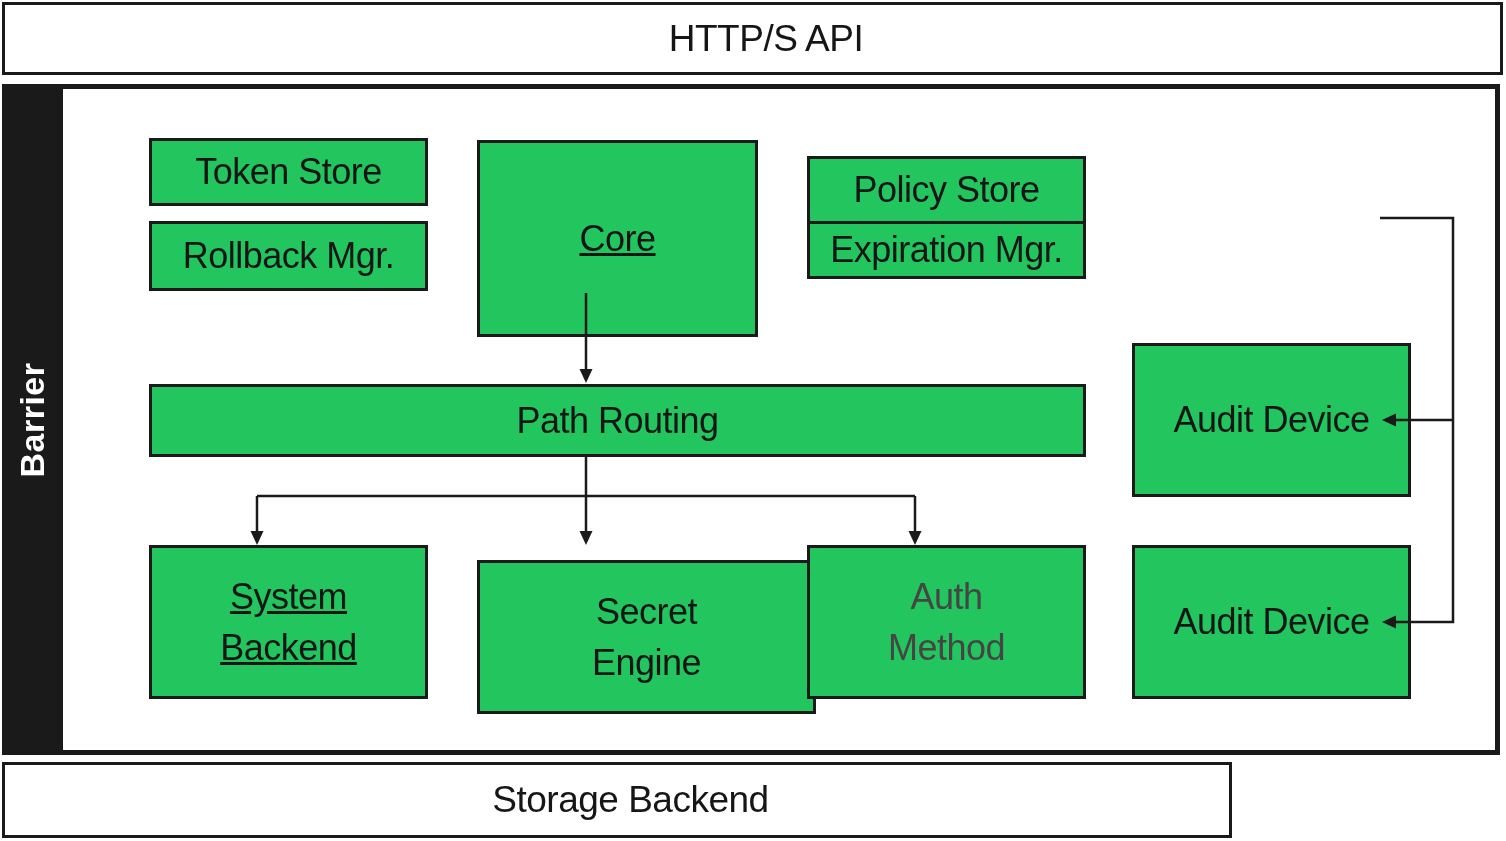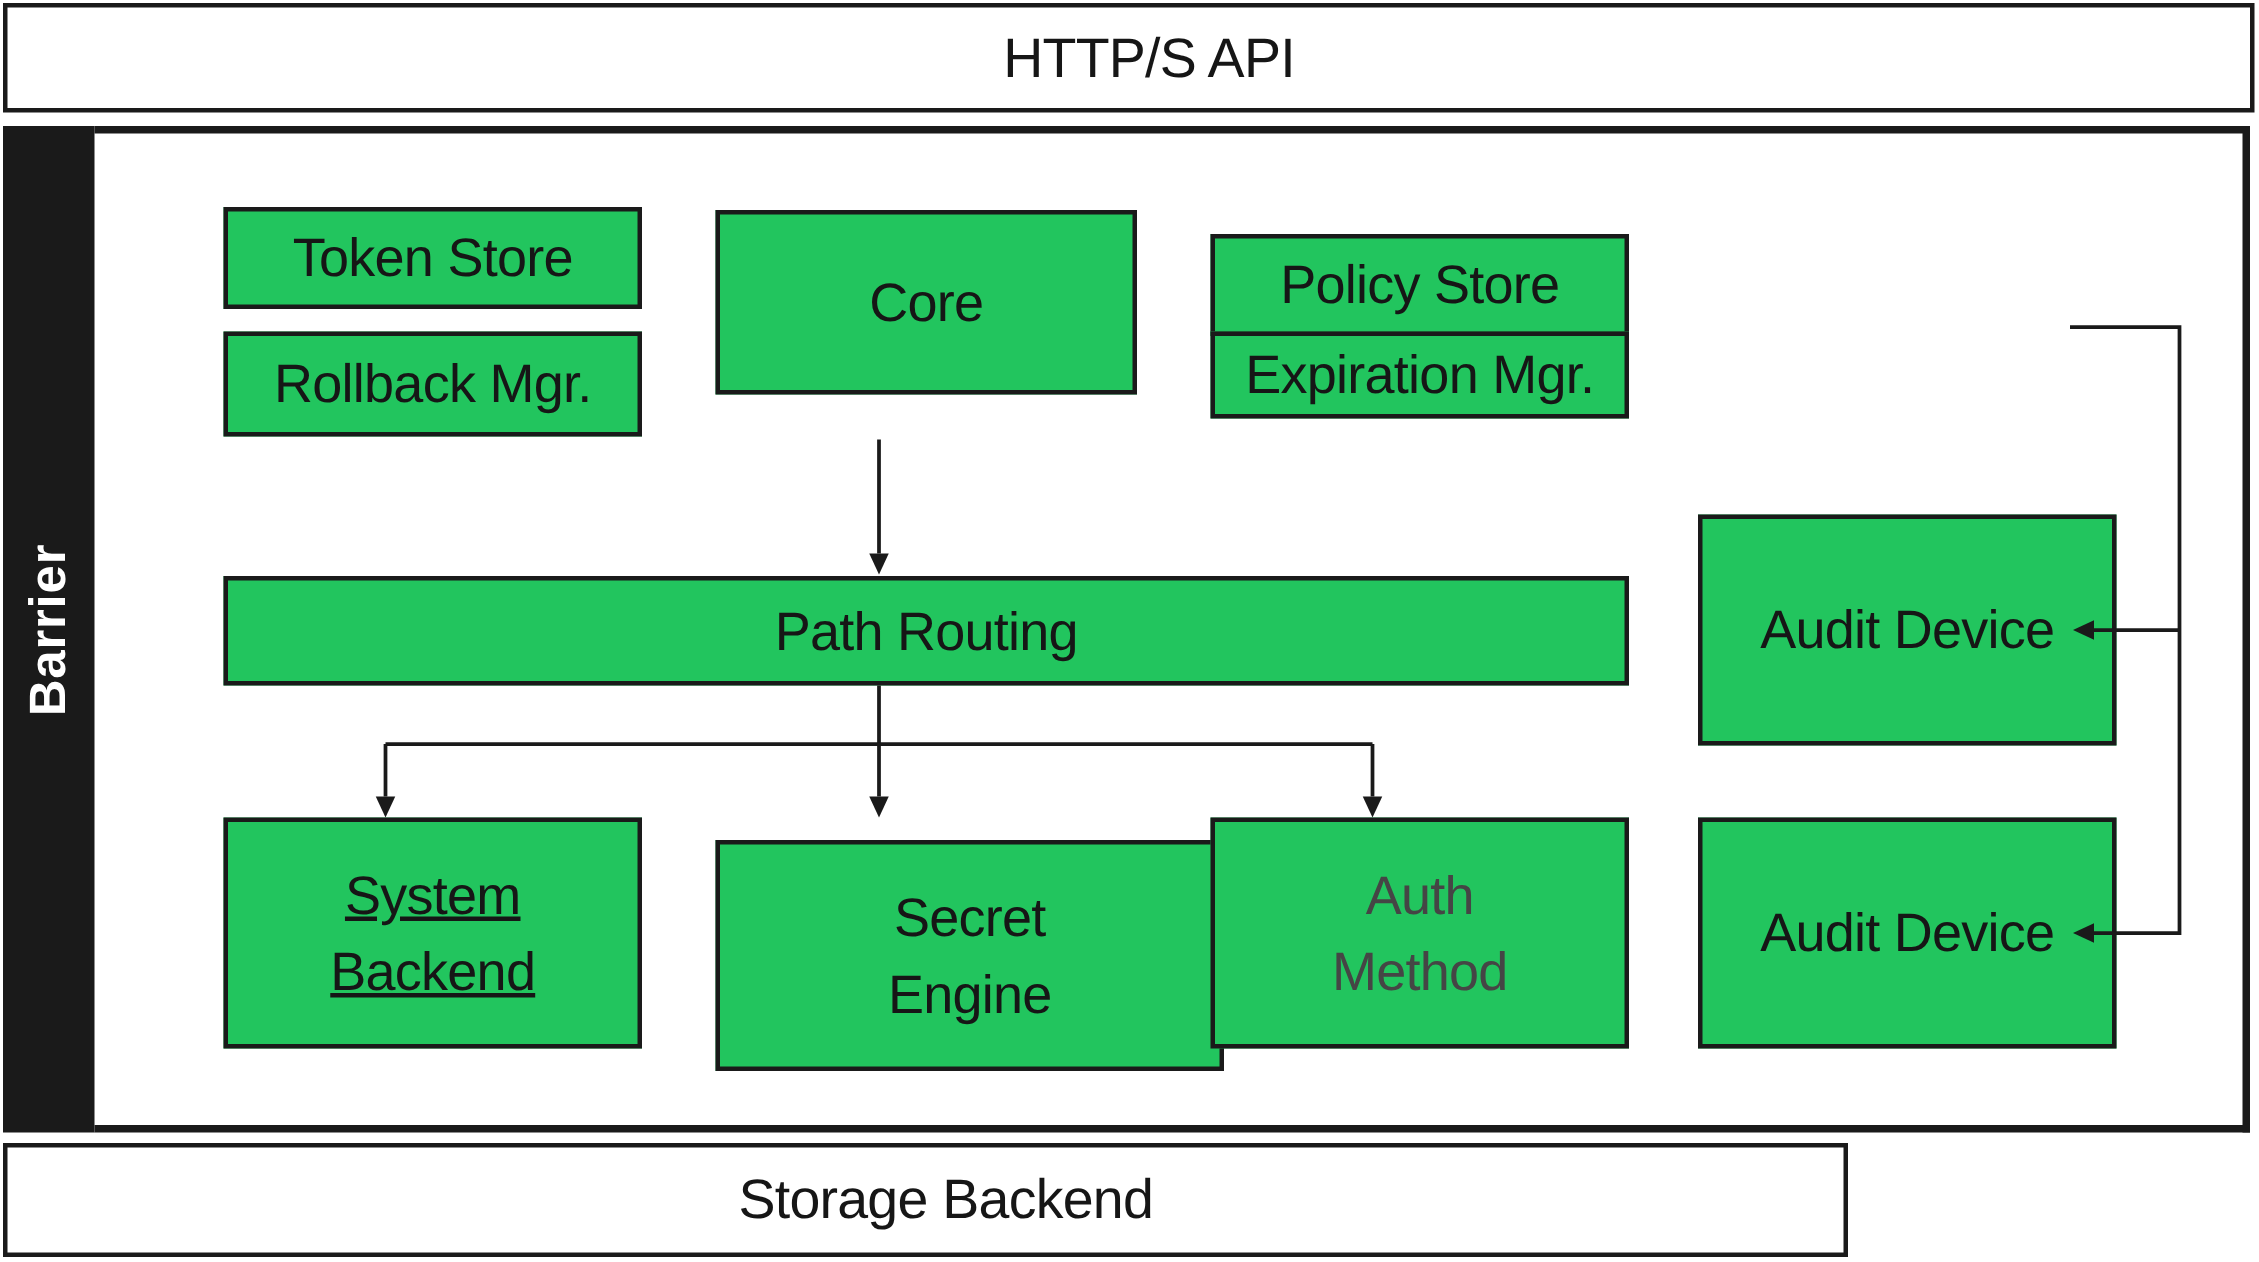--- a/index.html
+++ b/index.html
@@ -79,21 +79,21 @@
   <div class="barrier-label">Barrier</div>
 
   <div class="box" style="left:118px;top:138px;width:279px;height:68px;">
     <span>Token Store</span>
   </div>
 
   <div class="box" style="left:118px;top:221px;width:279px;height:70px;text-align:center;">
     <span>Rollback Mgr.</span>
   </div>
 
-  <div class="box" style="left:446px;top:140px;width:281px;height:123px;">
+  <div class="box" style="left:446px;top:140px;width:281px;height:197px;text-decoration:underline;">
     <span>Core</span>
   </div>
 
   <div class="box" style="left:776px;top:156px;width:279px;height:68px;">
     <span>Policy Store</span>
   </div>
 
   <div class="box" style="left:776px;top:221px;width:279px;height:58px;">
     <span>Expiration Mgr.</span>
   </div>

